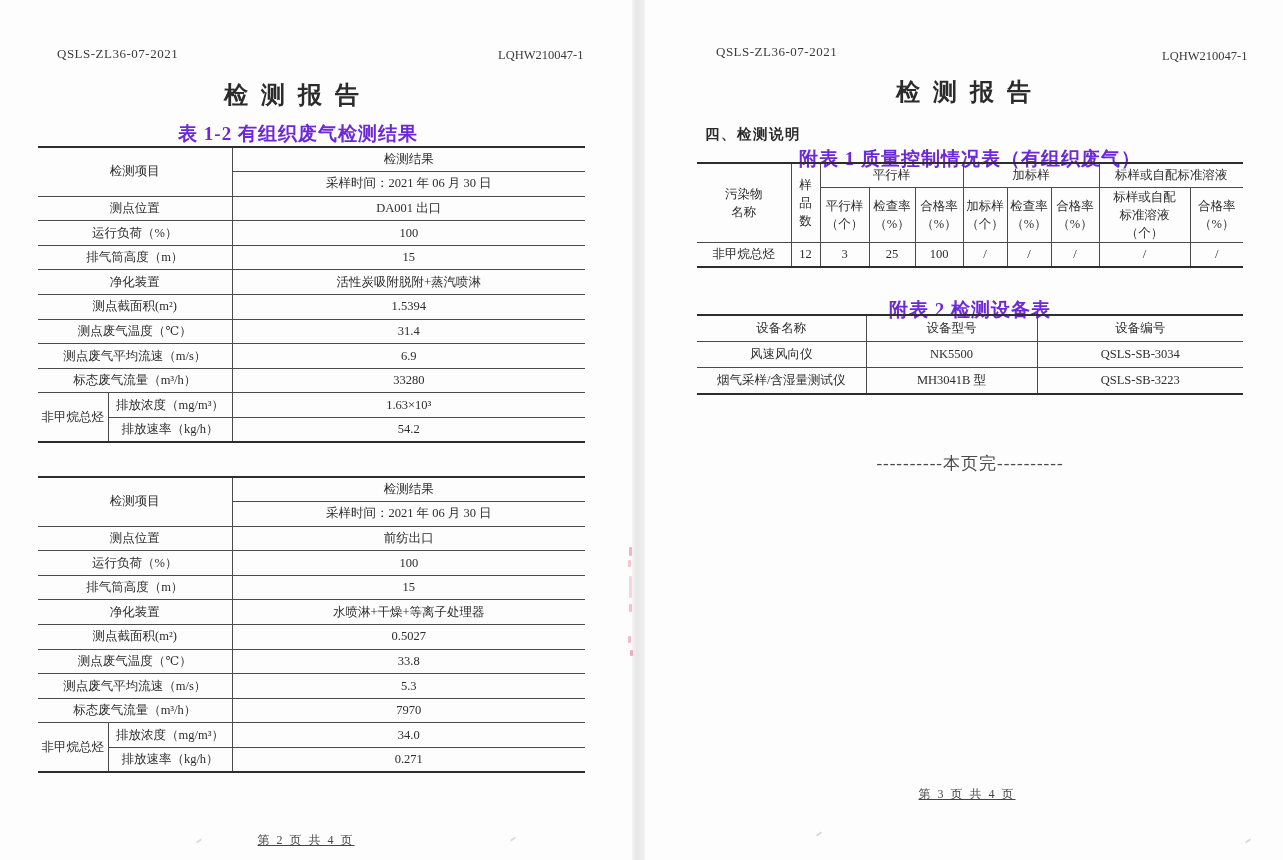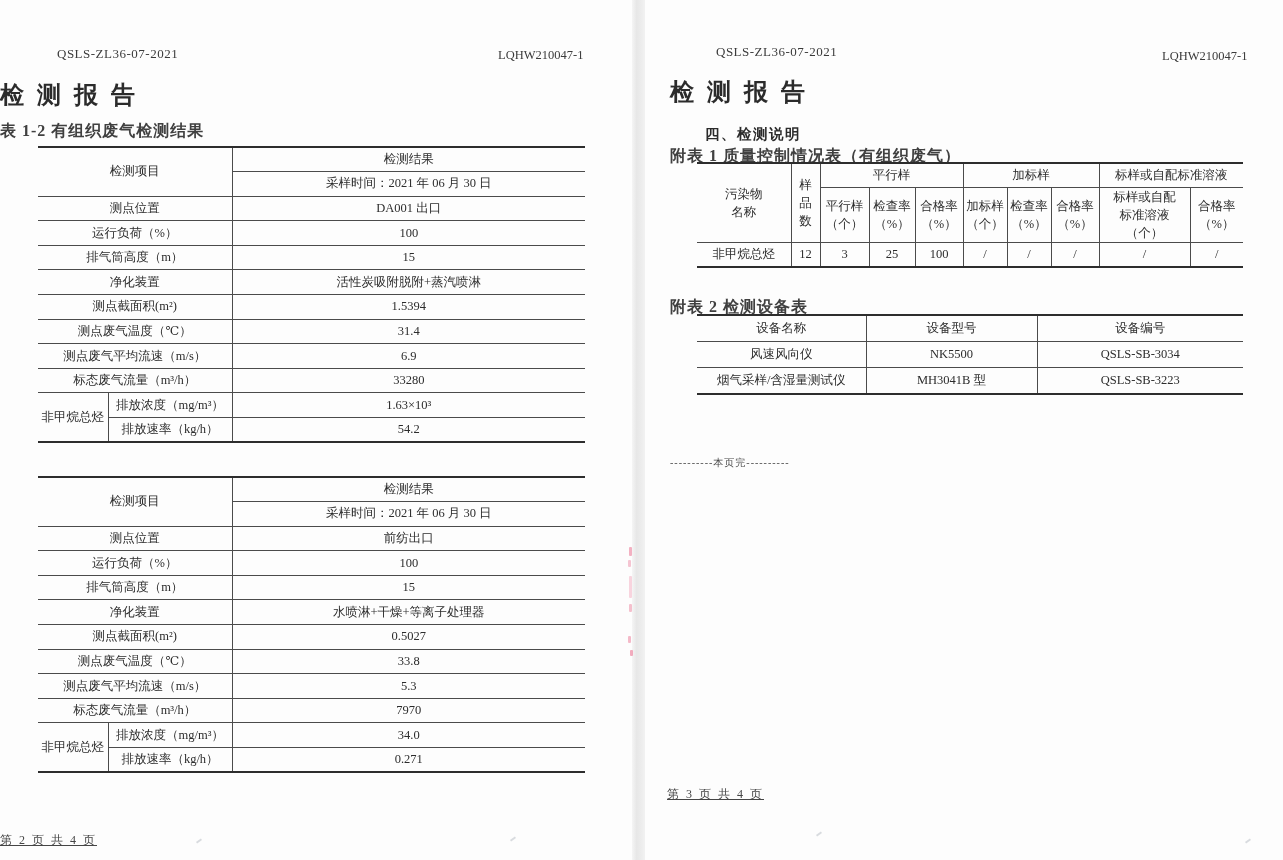--- a/index.html
+++ b/index.html
@@ -12,26 +12,26 @@
   .abs{position:absolute;}
   .page{position:absolute;top:0;height:860px;background:#fdfdfd;}
   .page-left{left:0;width:632px;}
   .page-right{left:645px;width:638px;}
   .scan-divider{position:absolute;left:632px;top:0;width:13px;height:860px;
     background:linear-gradient(90deg,#f5f5f5,#e7e7e7 35%,#ededed 75%,#f2f2f2);}
   .top-edge{position:absolute;left:0;top:0;width:1283px;height:1px;background:#e9e9e9;}
 
   .doc-code{font-size:13px;color:#3a3a3a;letter-spacing:.5px;}
   .report-code{font-size:12.5px;color:#3a3a3a;}
-  .center-band{text-align:left;}
+  .center-band{text-align:center;}
   .report-title{font-size:24px;font-weight:bold;letter-spacing:13px;text-indent:13px;color:#2b2b2b;}
-  .table-caption{font-size:16px;font-weight:bold;color:#404040;letter-spacing:1px;}
+  .table-caption{font-size:19px;font-weight:bold;color:#6d28d9;letter-spacing:1px;}
   .section-heading{font-size:14.5px;font-weight:bold;color:#2b2b2b;letter-spacing:1.5px;}
   .page-footer{font-size:12px;color:#454545;letter-spacing:2px;text-decoration:underline;}
-  .end-note{font-size:10px;color:#4a4a4a;letter-spacing:1px;}
+  .end-note{font-size:17px;color:#4a4a4a;letter-spacing:1px;}
 
   table.doc-table{
     border-collapse:collapse;table-layout:fixed;
     border-top:2.5px solid #2d2d2d;border-bottom:2.5px solid #2d2d2d;
     border-left:hidden;border-right:hidden;
   }
   table.doc-table td{
     border:1px solid #4b4b4b;
     text-align:center;vertical-align:middle;
     font-size:12.5px;color:#2c2c2c;padding:0 2px;

